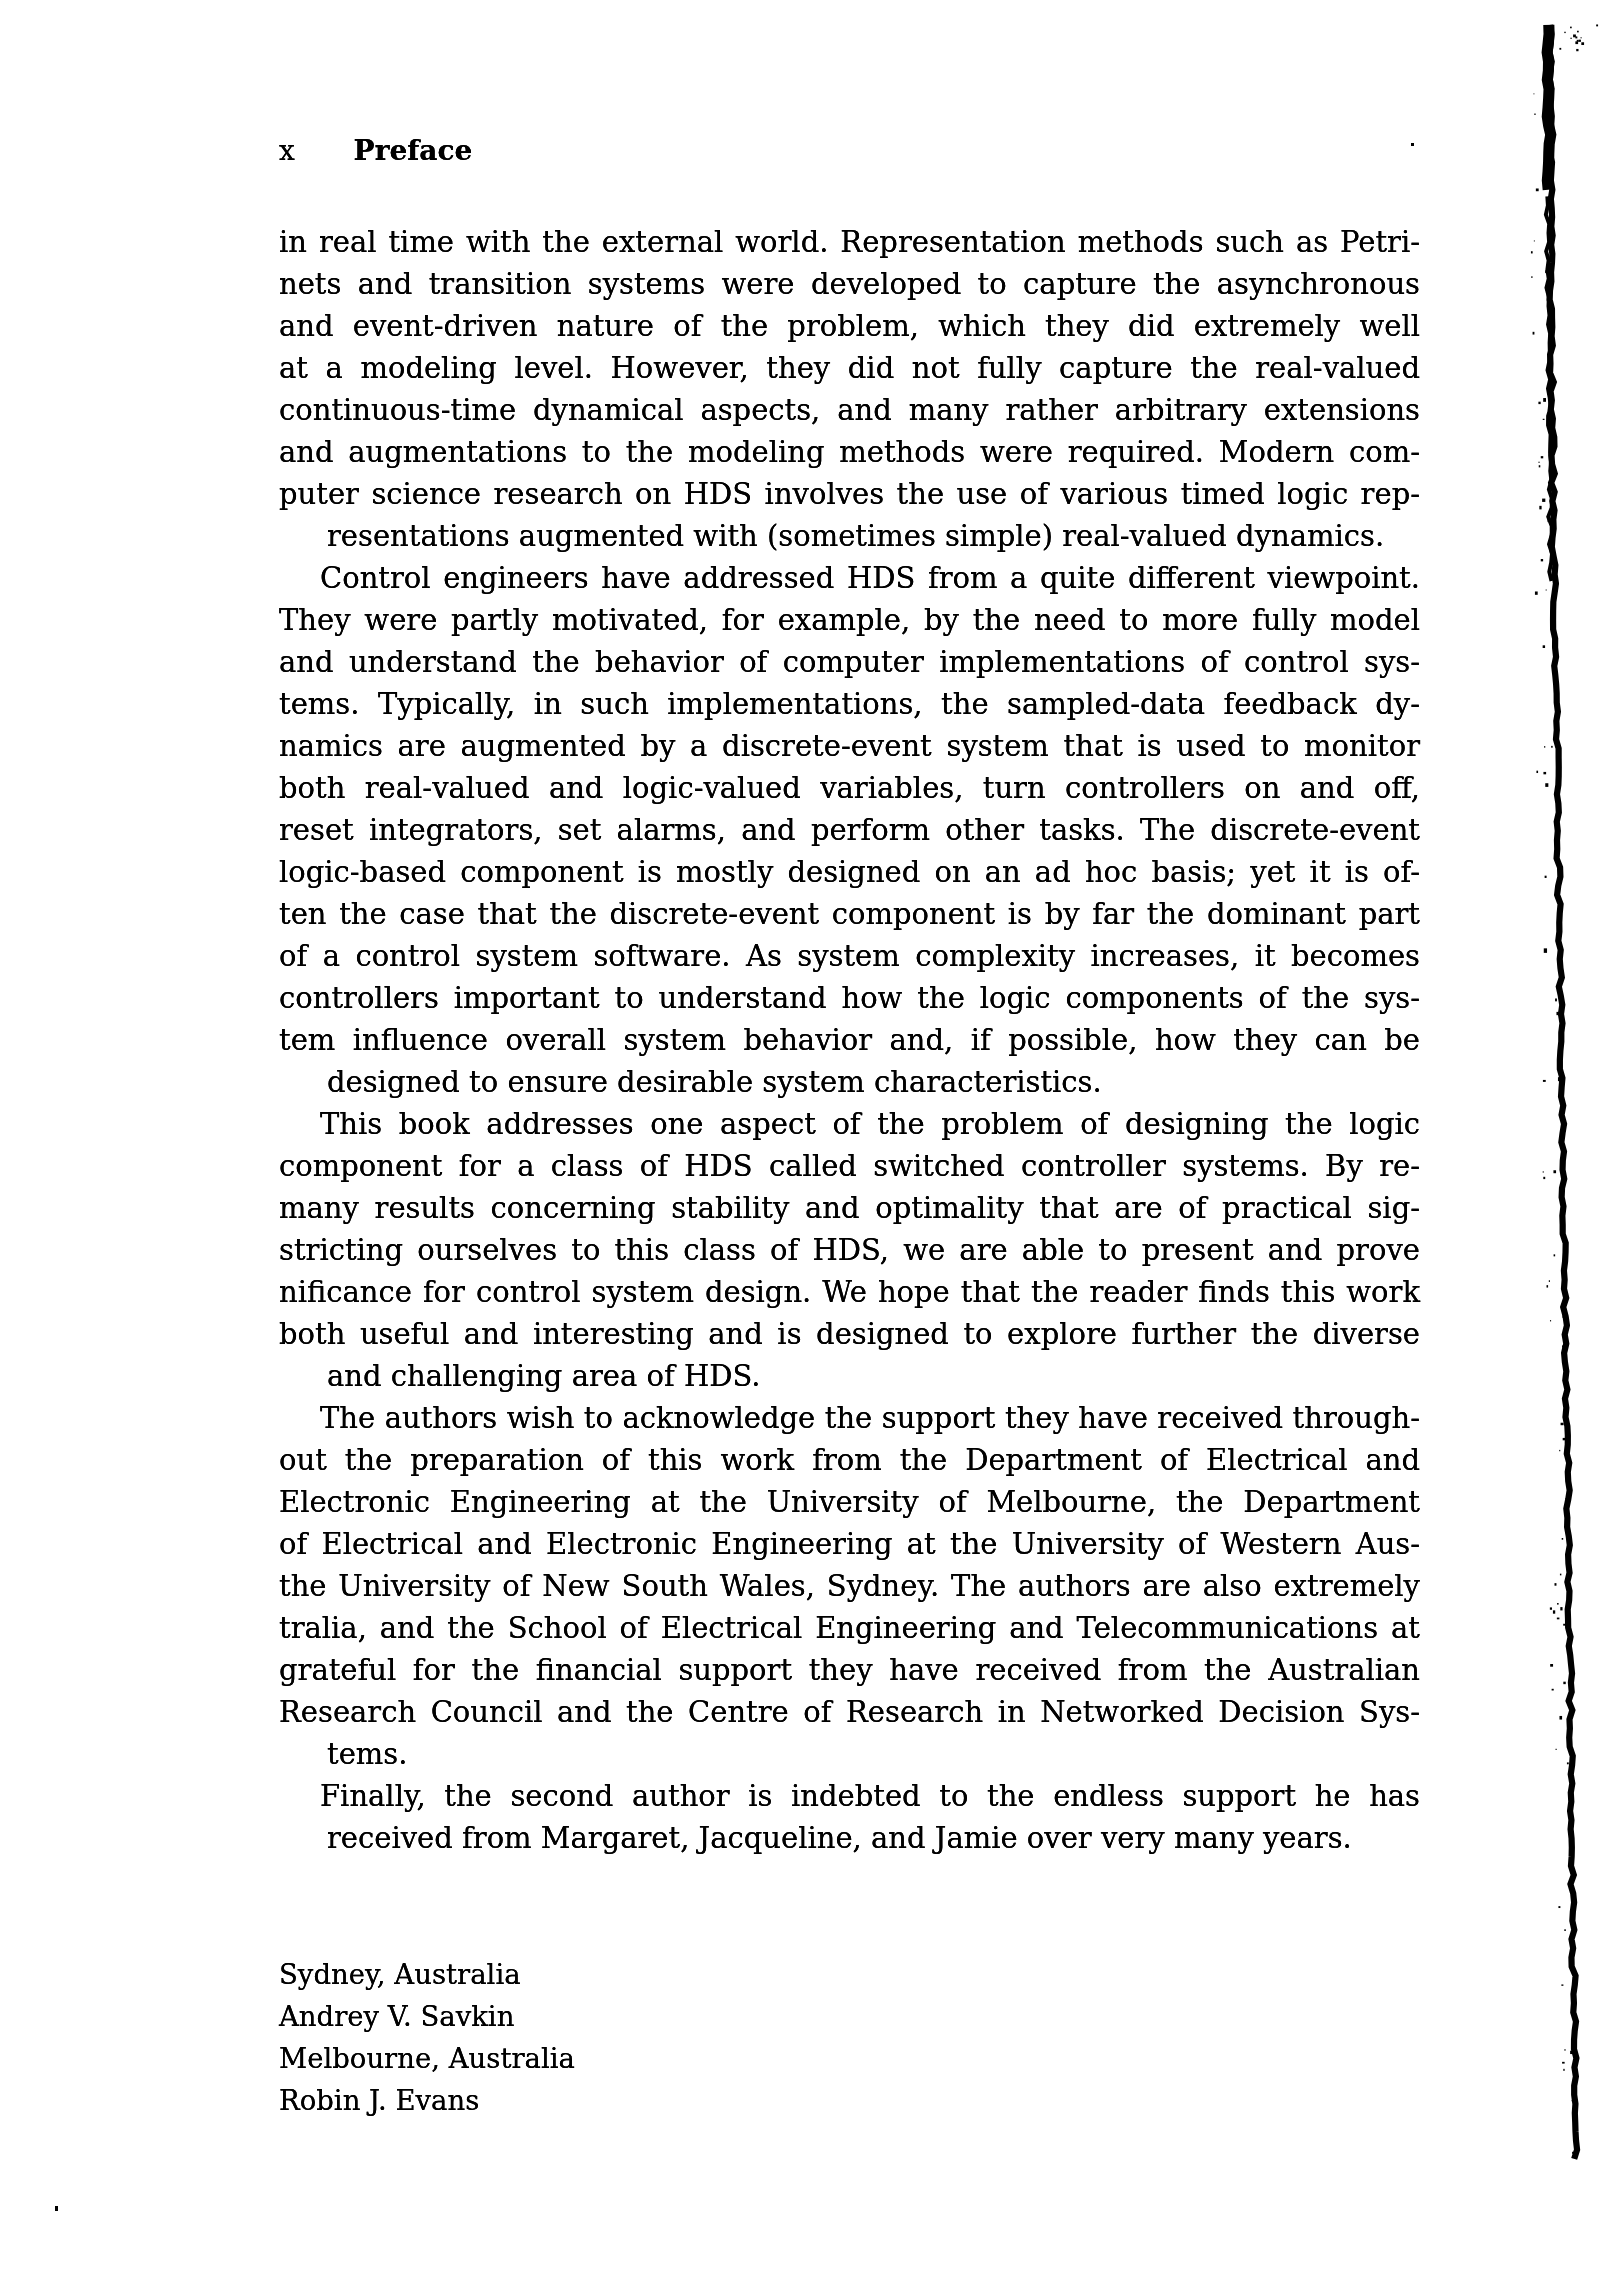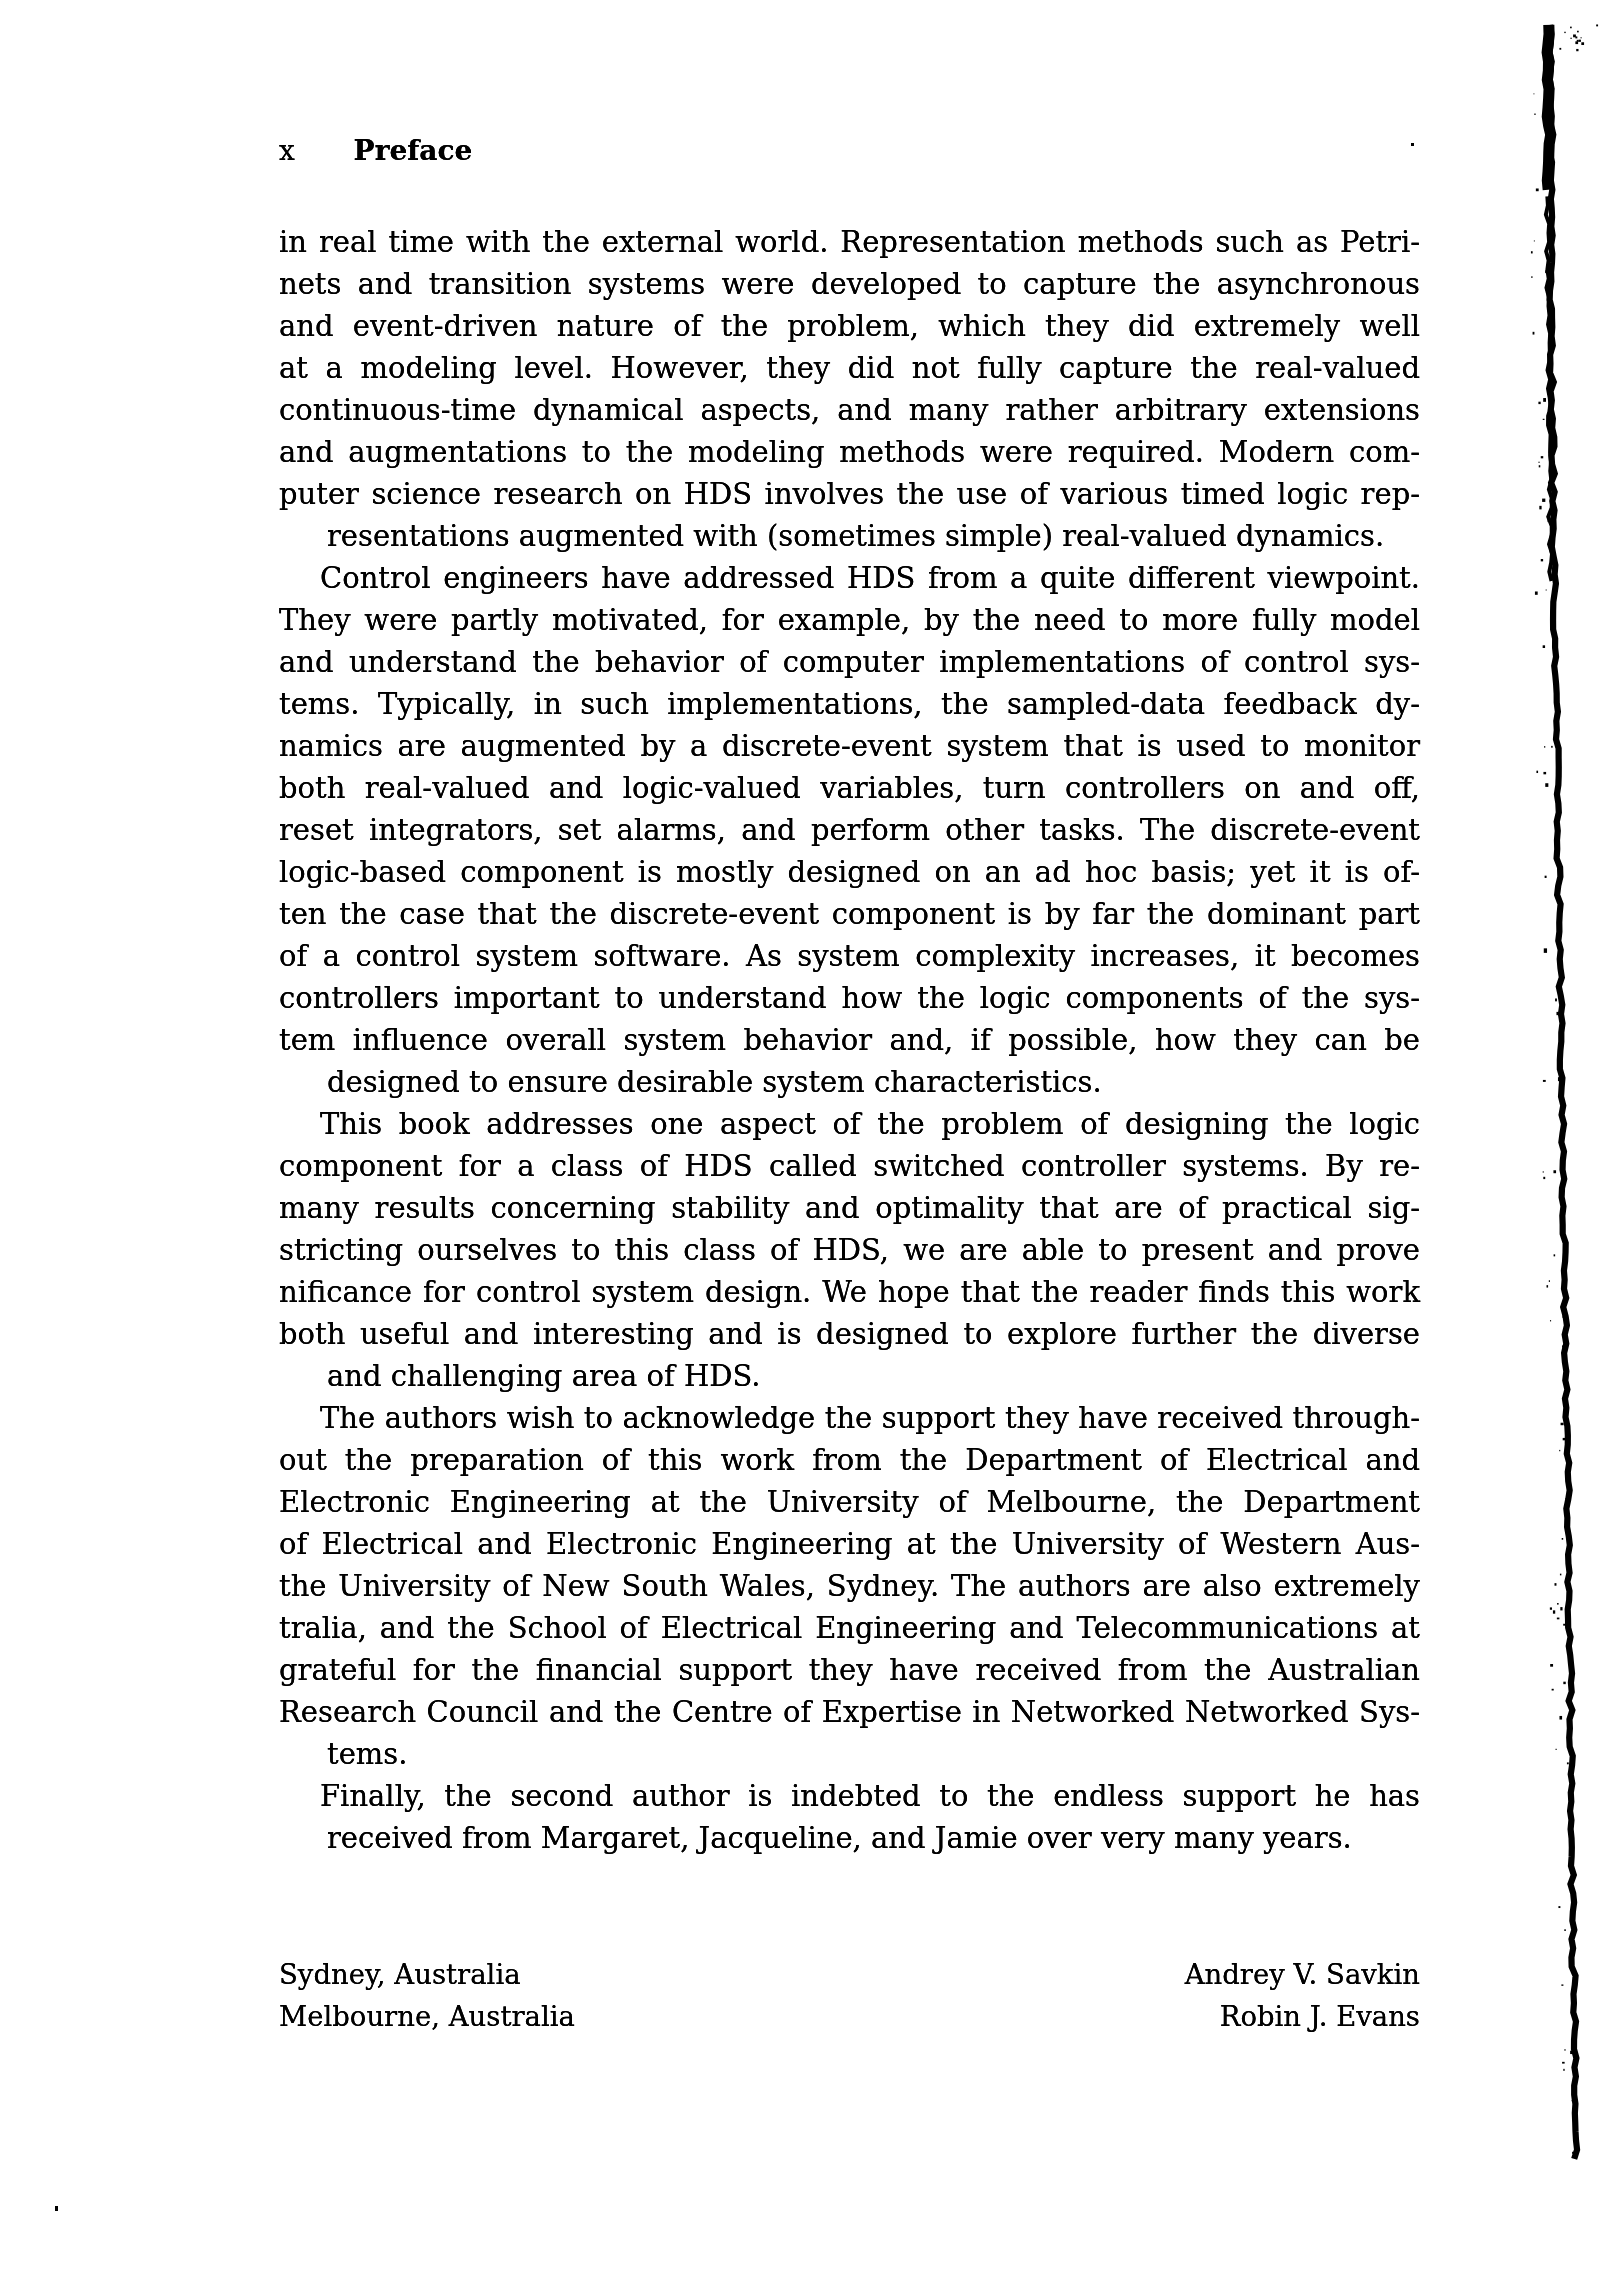--- a/index.html
+++ b/index.html
@@ -33,21 +33,21 @@
     white-space:normal;
   }
   .line.pl{text-align-last:left;margin-left:48px;}   
   .line.ind{padding-left:41px;}     
   
   .signature{
     position:absolute;left:279px;top:1953px;width:1141px;
     font-size:27.5px;line-height:42px;
     text-shadow:0 0 0.3px currentColor;
   }
-  .sig-row{display:flex;justify-content:space-between;}
+  .sig-row{display:flex;justify-content:space-between;flex-direction:column;}
   
   .artifacts{position:absolute;inset:0;pointer-events:none;}
   .speck{position:absolute;background:#000;}
 </style>
 </head>
 <body>
 
 <div class="sheet">
 
   <div class="page-header">
@@ -84,21 +84,21 @@
       <div class="line">nificance for control system design. We hope that the reader finds this work</div>
       <div class="line">both useful and interesting and is designed to explore further the diverse</div>
       <div class="line pl">and challenging area of HDS.</div>
       <div class="line ind">The authors wish to acknowledge the support they have received through-</div>
       <div class="line">out the preparation of this work from the Department of Electrical and</div>
       <div class="line">Electronic Engineering at the University of Melbourne, the Department</div>
       <div class="line">of Electrical and Electronic Engineering at the University of Western Aus-</div>
       <div class="line">the University of New South Wales, Sydney. The authors are also extremely</div>
       <div class="line">tralia, and the School of Electrical Engineering and Telecommunications at</div>
       <div class="line">grateful for the financial support they have received from the Australian</div>
-      <div class="line">Research Council and the Centre of Expertise in Networked Networked Sys-</div>
+      <div class="line">Research Council and the Centre of Research in Networked Decision Sys-</div>
       <div class="line pl">tems.</div>
       <div class="line ind">Finally, the second author is indebted to the endless support he has</div>
       <div class="line pl">received from Margaret, Jacqueline, and Jamie over very many years.</div>
     </div>
 
   <div class="signature">
     <div class="sig-row">
       <span>Sydney, Australia</span>
       <span>Andrey V. Savkin</span>
     </div>

